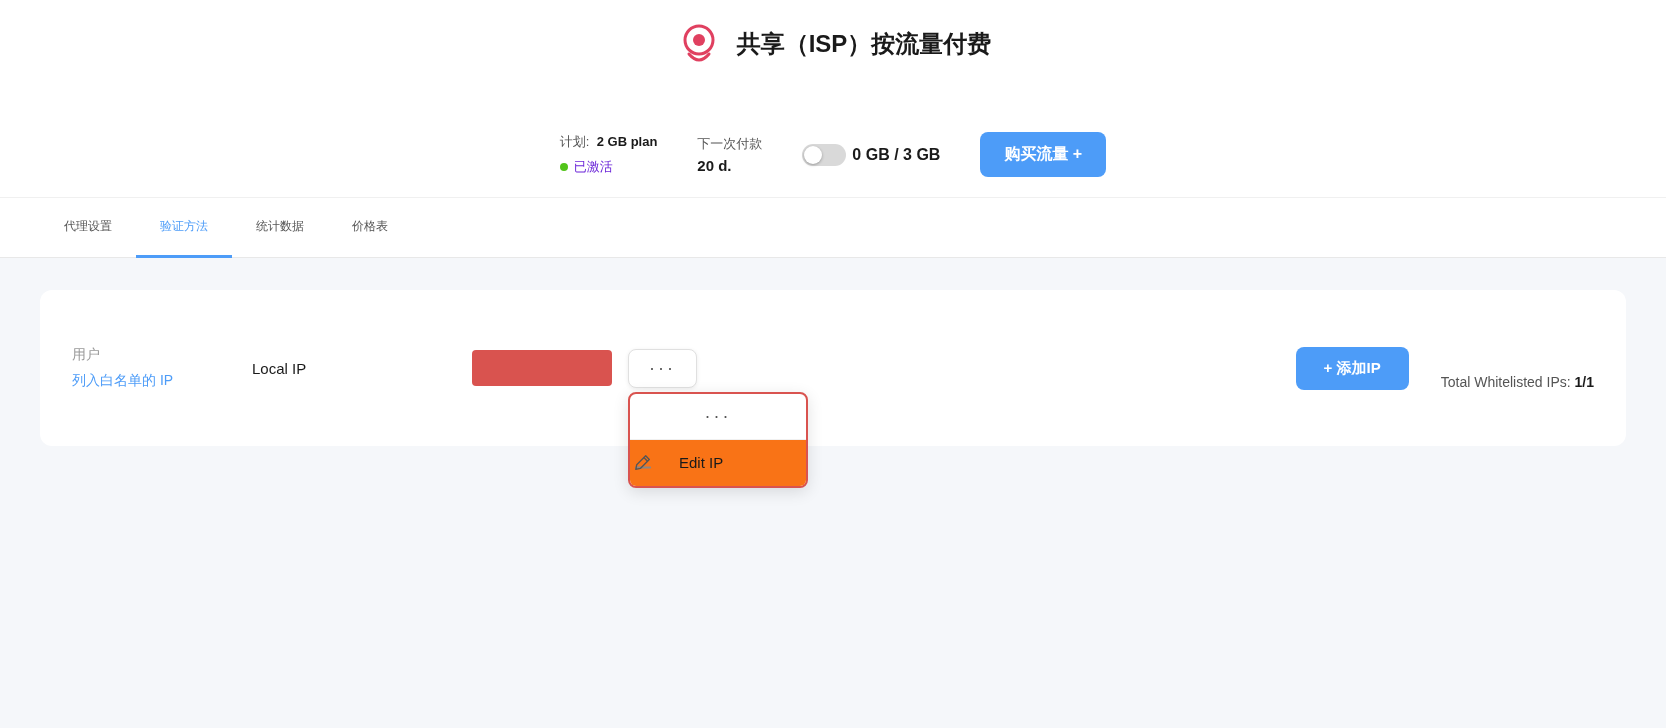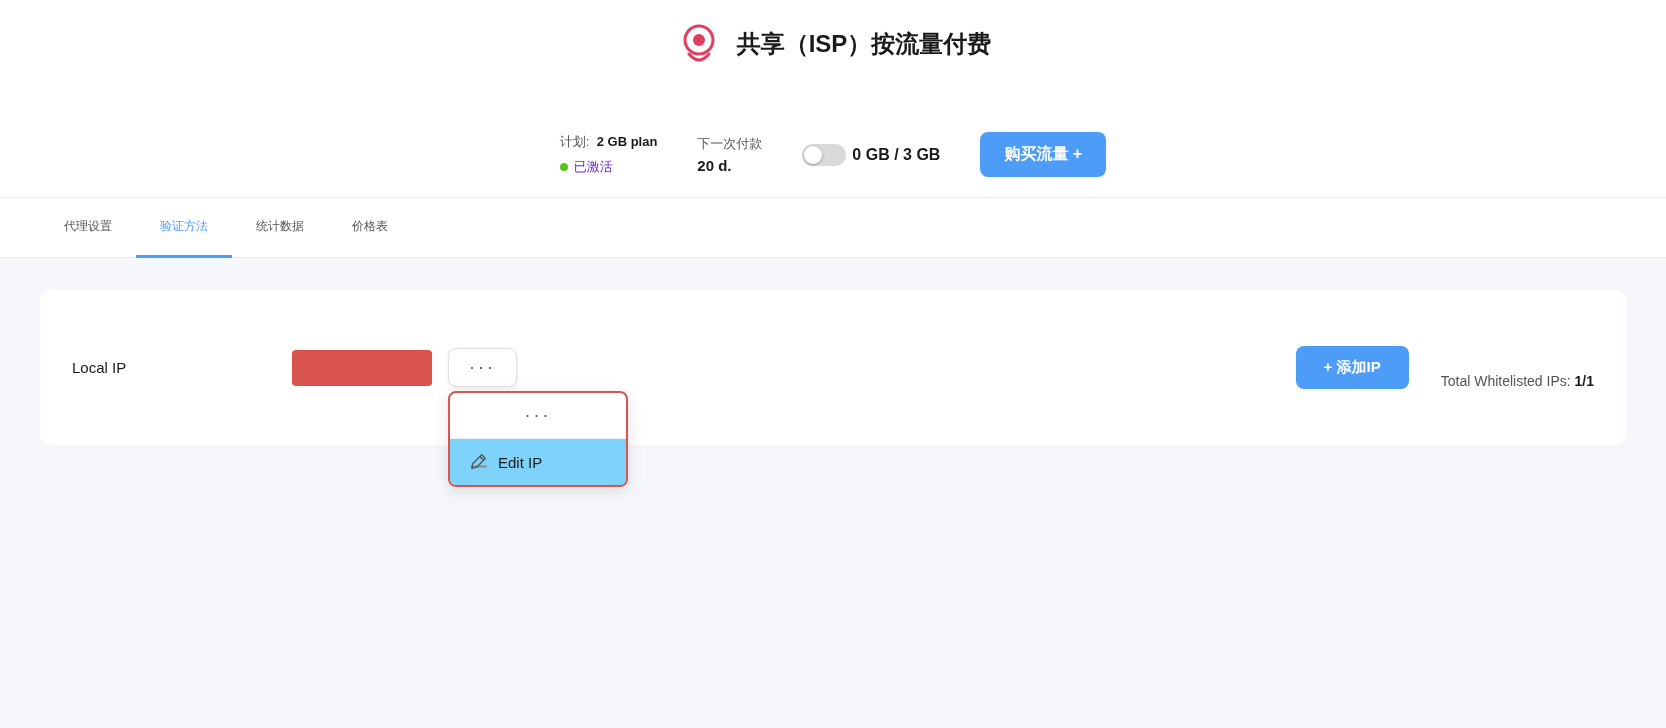--- a/index.html
+++ b/index.html
@@ -252,26 +252,26 @@
       font-size: 18px;
       color: #555;
       border-bottom: 1px solid #f0f0f0;
       letter-spacing: 3px;
       text-align: center;
     }
 
     .dropdown-item {
       display: flex;
       align-items: center;
-      gap: 10px;
-      padding: 14px 20px;
+      gap: 27px;
+      padding: 14px 4px;
       font-size: 15px;
       color: #1a1a1a;
       cursor: pointer;
-      background: #7dd3fc;
+      background: #f97316;
     }
 
     .edit-icon-svg {
       width: 18px;
       height: 18px;
       color: #555;
     }
 
     
     .add-ip-button {
@@ -369,20 +369,24 @@
     <div class="tab-item">
       <span>价格表</span>
     </div>
   </div>
 
   <div class="content-area">
     <div class="card">
 
       <div class="table-row">
 
+        <div class="left-section">
+          <span class="col-user">用户</span>
+          <a class="whitelisted-ips-link">列入白名单的 IP</a>
+        </div>
 
         <div class="col-local-ip">Local IP</div>
 
         <div style="width:140px; height:36px; background:#d9534f; border-radius:4px; margin-right: 16px;"></div>
 
         <div class="dropdown-wrapper">
           <button class="three-dots-btn">
             <span>···</span>
           </button>
           

